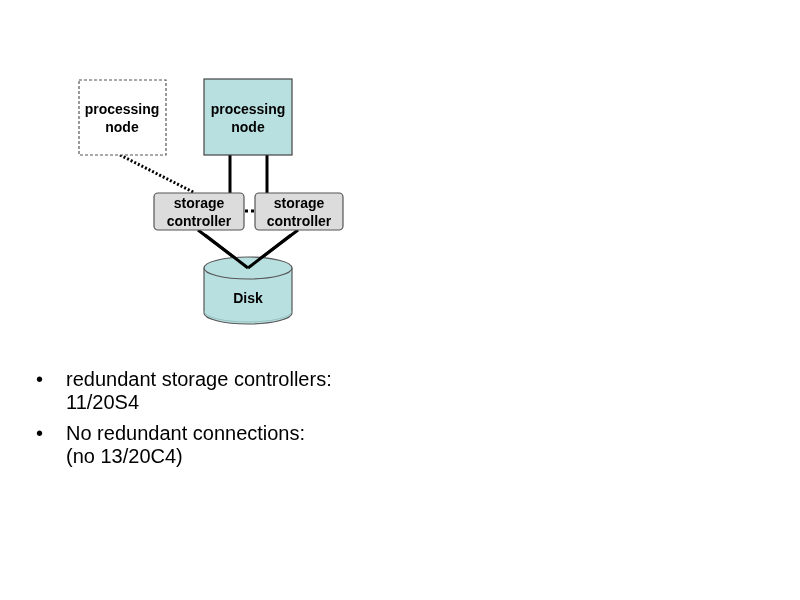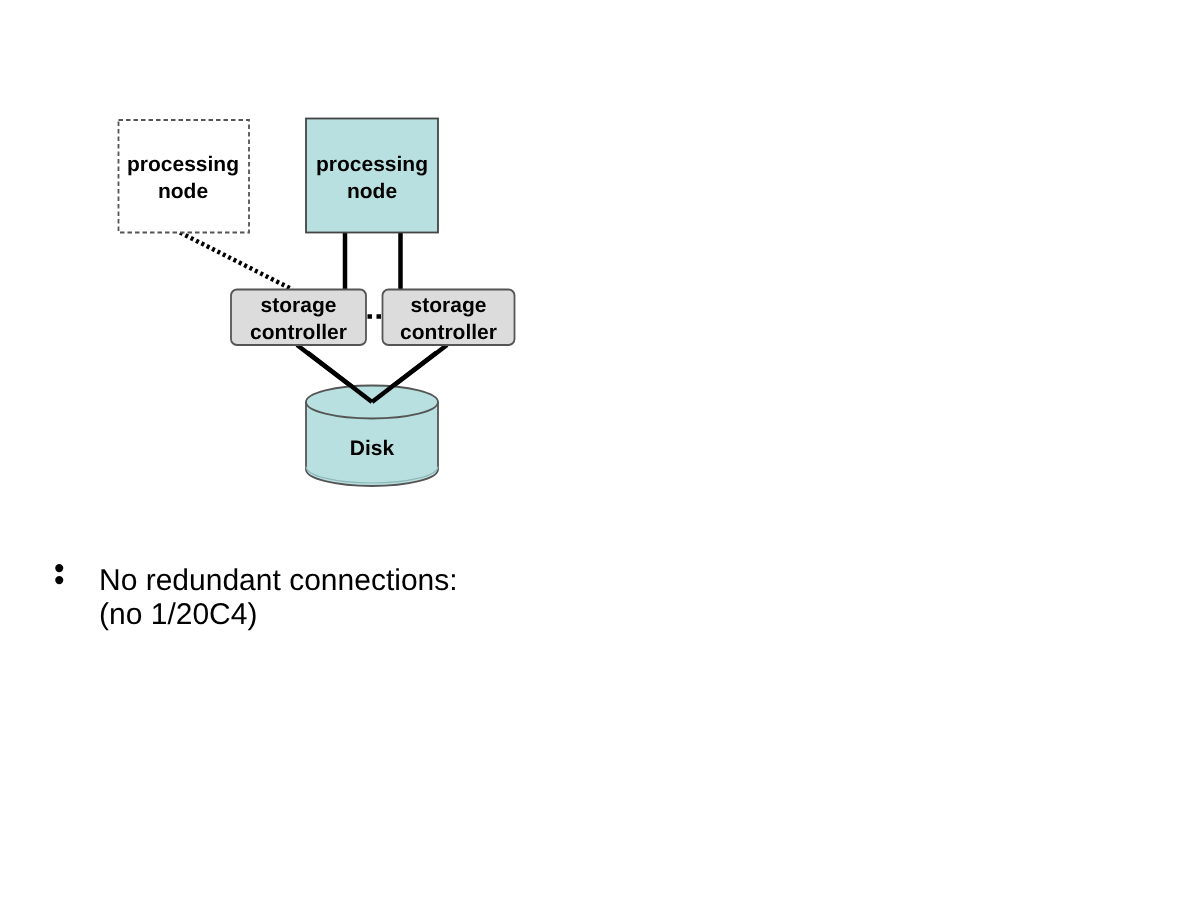--- a/index.html
+++ b/index.html
@@ -55,19 +55,21 @@
     <text class="lbl" x="248" y="303" text-anchor="middle">Disk</text>
   </g>
 
   <line x1="205" y1="235" x2="248" y2="268" stroke="#000" stroke-width="3"></line>
   <line x1="291" y1="235" x2="248" y2="268" stroke="#000" stroke-width="3"></line>
 </svg>
 
 <ul class="bullets">
   <li>
     <span class="bullet-dot">•</span>
+    <span class="bullet-text">redundant storage controllers:
+11/20S4</span>
   </li>
   <li>
     <span class="bullet-dot">•</span>
     <span class="bullet-text">No redundant connections:
-(no 1/20C4)</span>
+(no 13/20C4)</span>
   </li>
 </ul>
 
 </body></html>

